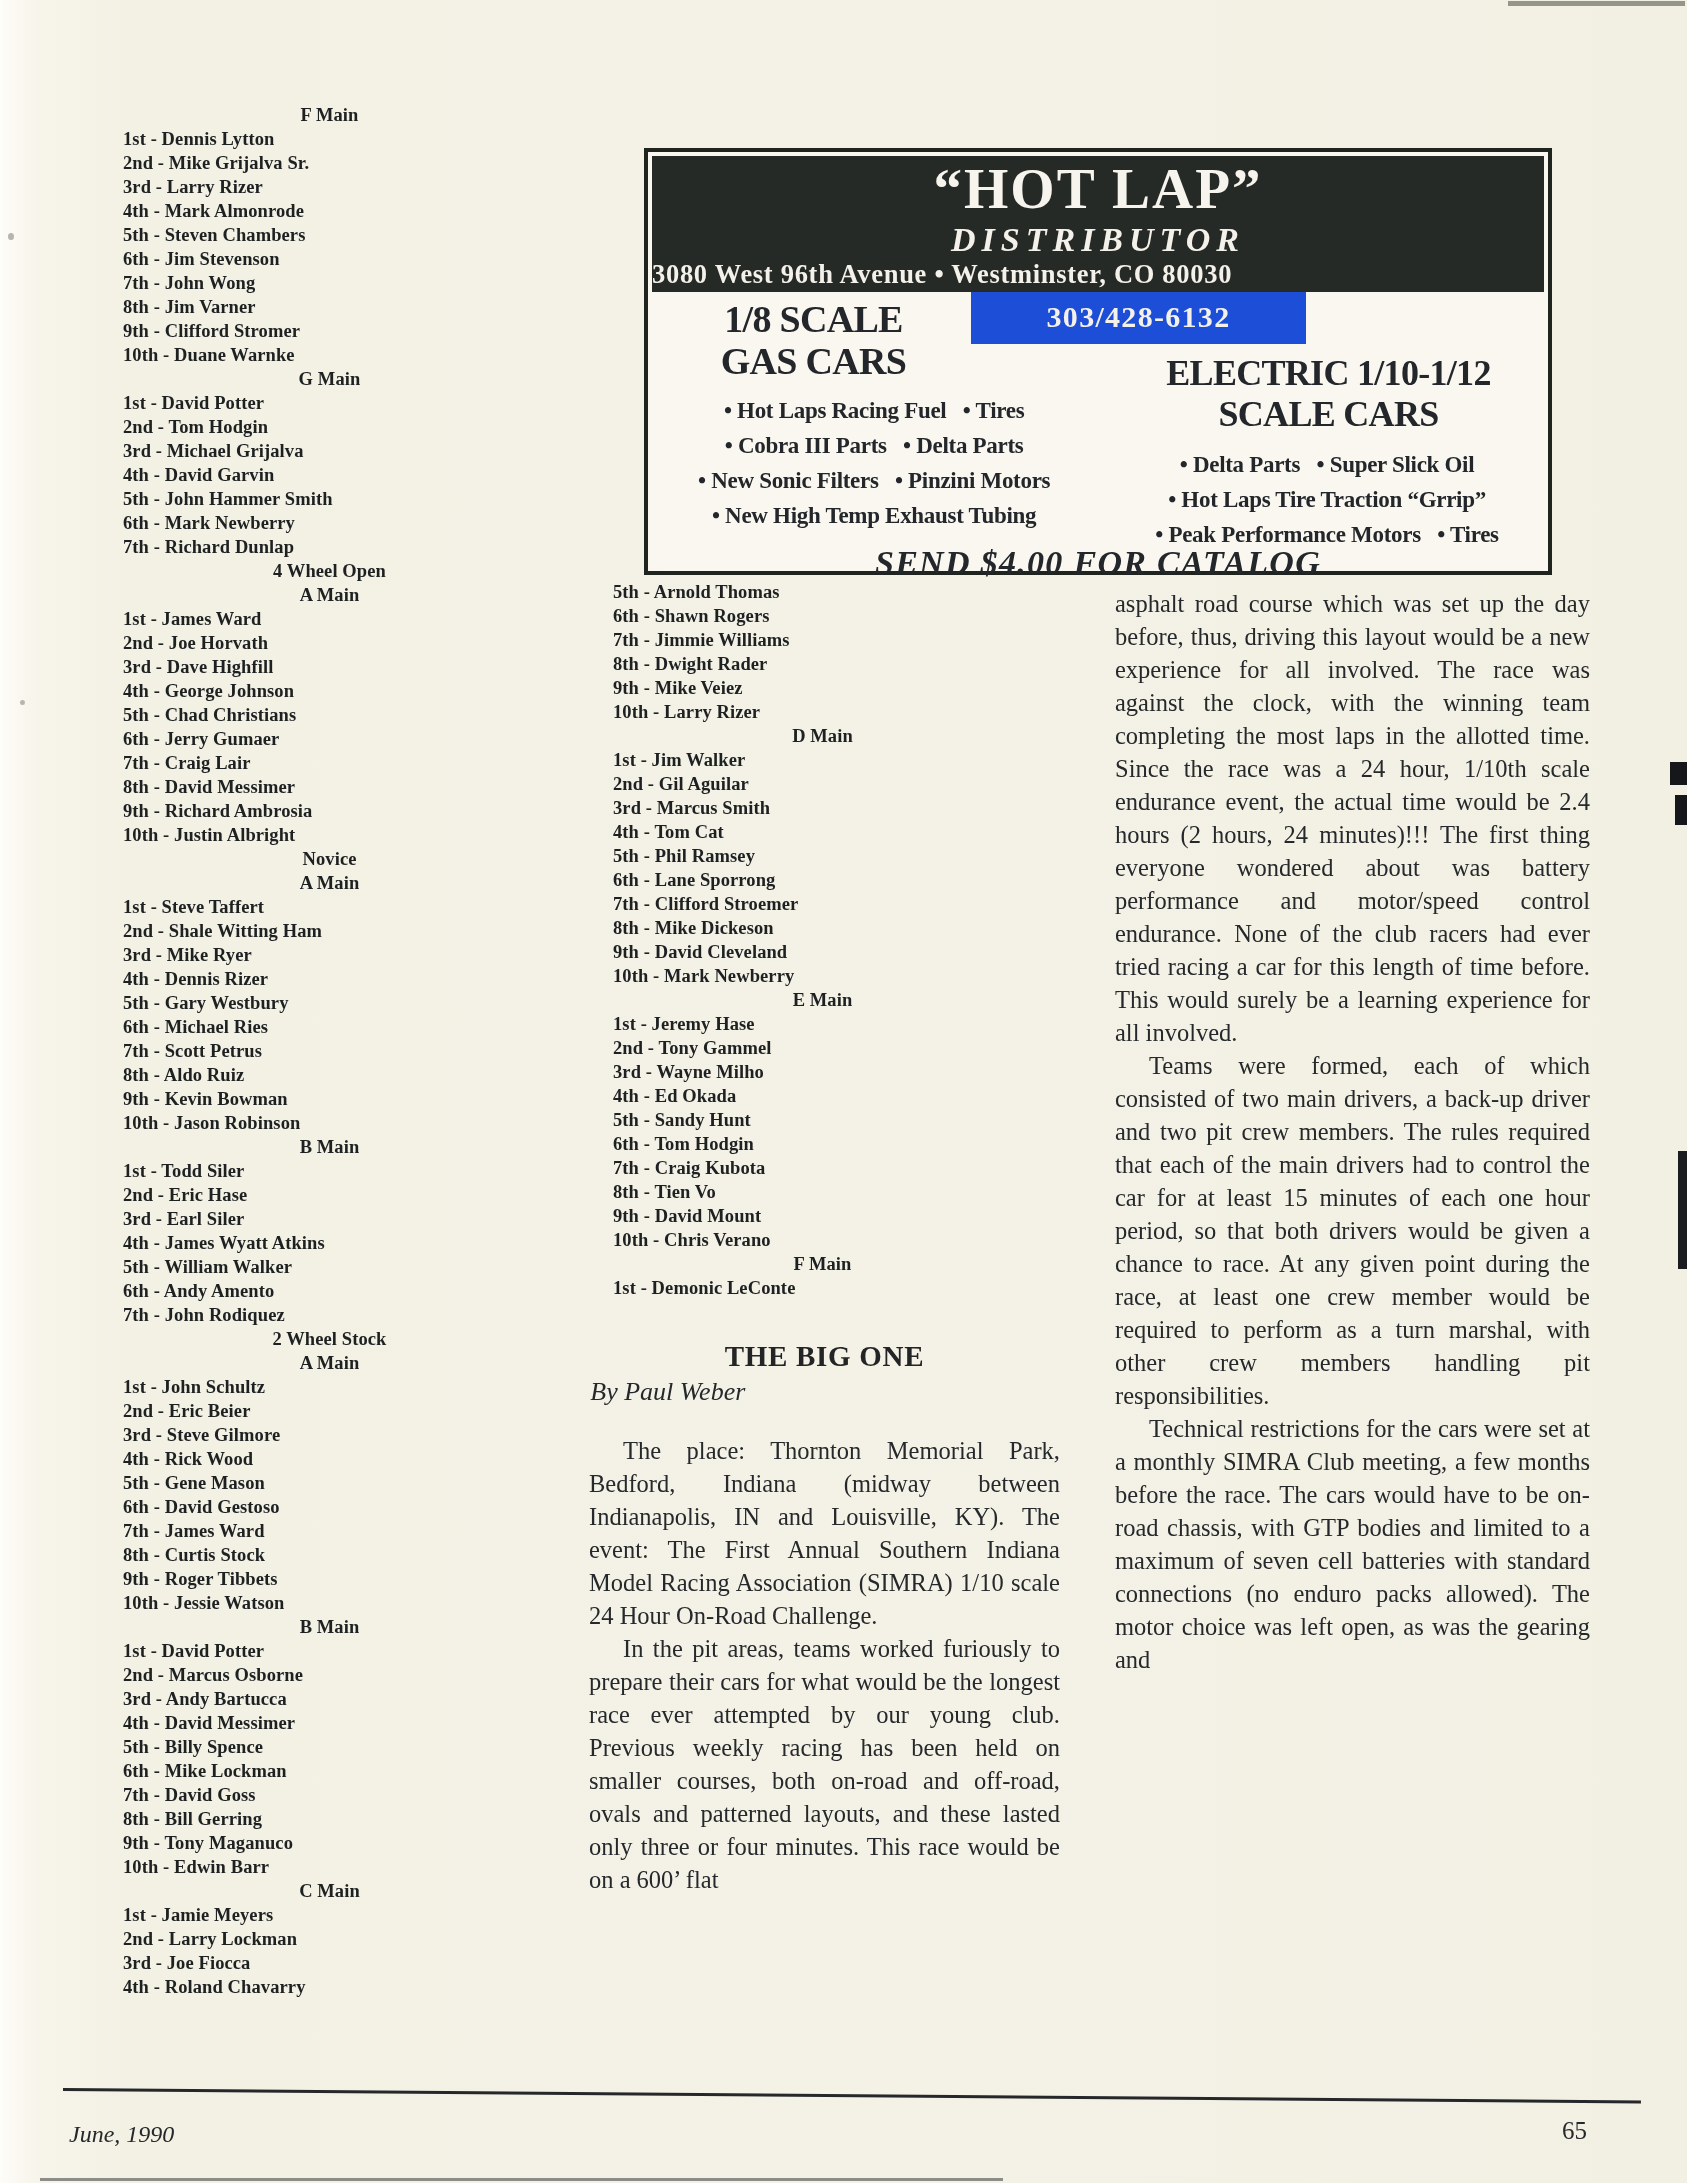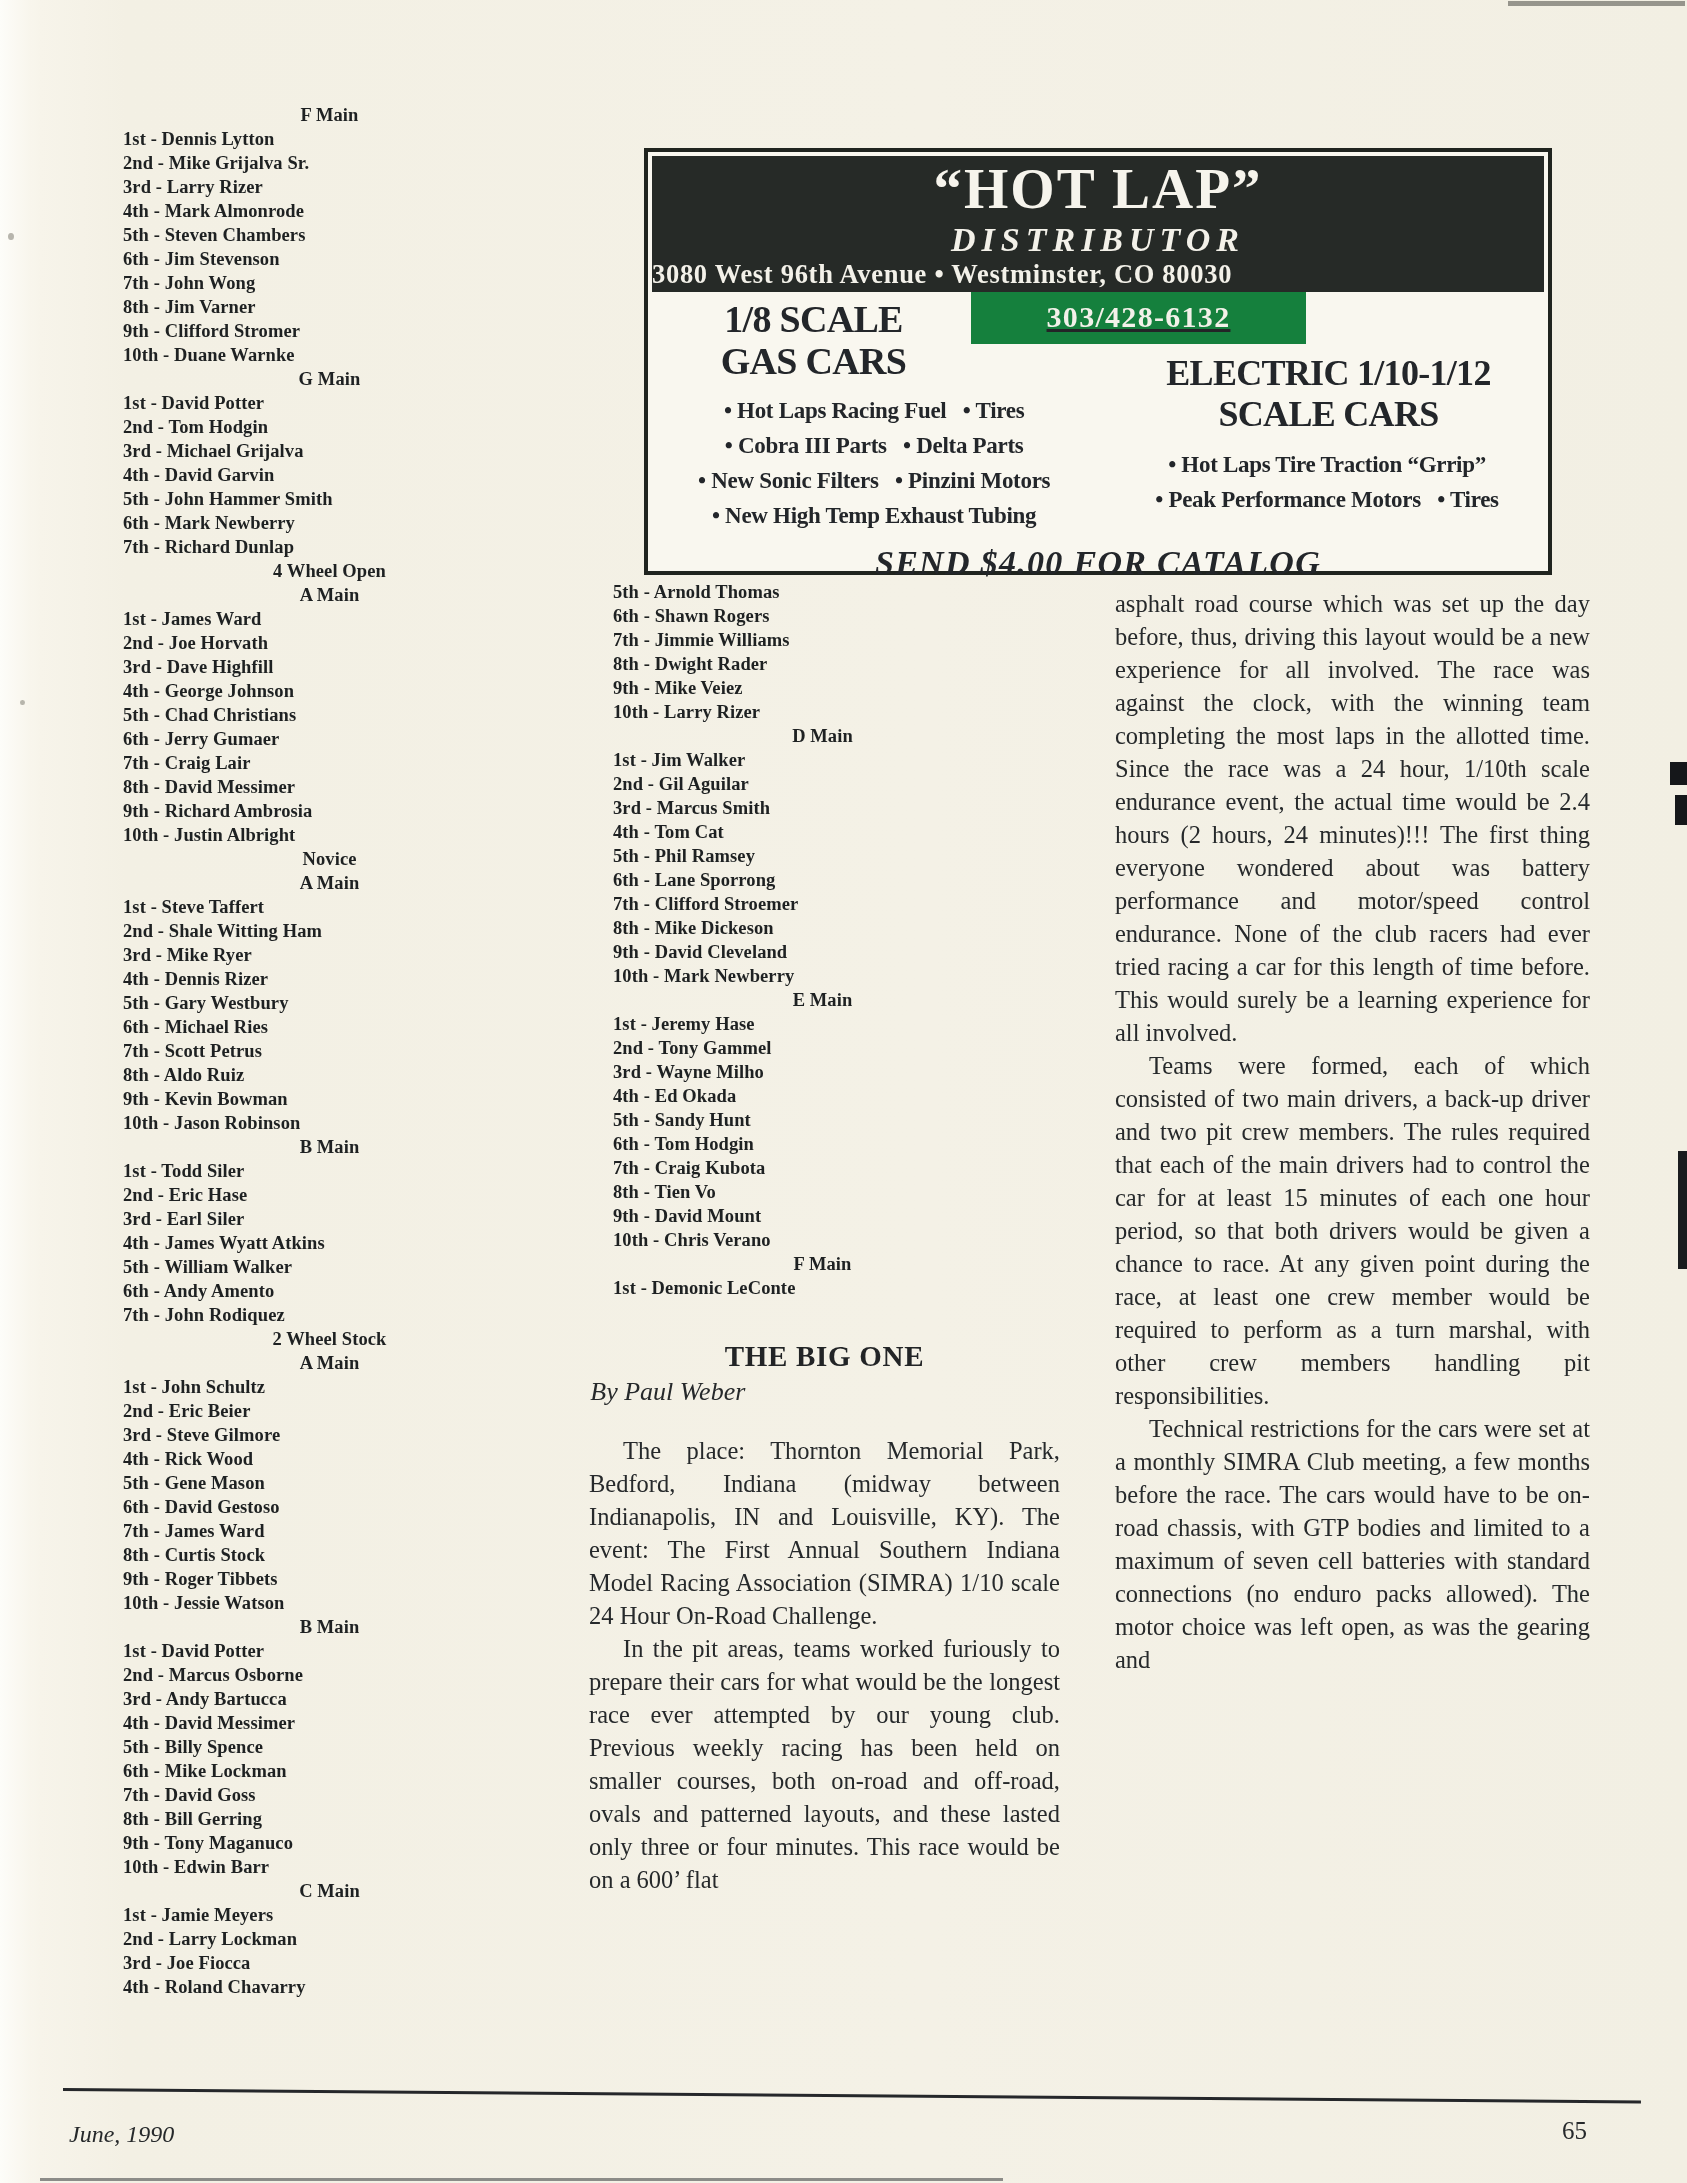--- a/index.html
+++ b/index.html
@@ -26,21 +26,21 @@
     border:4.6px solid #20241f;box-sizing:border-box;background:#f9f7ef;margin-top:44px;
   }
   .ad *{box-sizing:border-box;}
   .ad-band{position:absolute;left:4px;right:4px;top:4px;height:136px;background:#262a27;}
   .ad-title{position:absolute;left:0;right:0;top:-4px;text-align:center;
     font-size:57px;font-weight:700;letter-spacing:2px;color:#f6f4ec;line-height:73px;}
   .ad-sub{position:absolute;left:0;right:0;top:66px;text-align:center;
     font-size:34px;font-weight:600;letter-spacing:6px;color:#f3f1e9;line-height:36px;font-style:italic;}
   .ad-address{position:absolute;left:0;right:0;top:103px;
     font-size:26.5px;font-weight:700;color:#f3f1e9;line-height:30px;letter-spacing:0.7px;}
-  .ad-phone-band{position:absolute;left:323px;top:140px;width:335px;height:52px;background:#15803d;text-decoration:underline;}
+  .ad-phone-band{position:absolute;left:323px;top:140px;width:335px;height:52px;background:#1d4ed8;}
   .ad-phone{width:100%;text-align:center;font-size:30px;font-weight:700;color:#f3f1e9;line-height:50px;letter-spacing:1.3px;}
   .ad-colhead{position:absolute;text-align:center;font-weight:700;color:#23262a;}
   .ad-colhead-left{left:26.5px;top:146px;width:278px;font-size:38px;line-height:42px;letter-spacing:-0.7px;}
   .ad-colhead-right{left:480px;top:201px;width:401px;font-size:36px;line-height:41px;letter-spacing:-0.7px;}
   .ad-bullets{position:absolute;text-align:center;}
   .ad-bullets-left{left:6.6px;top:241px;width:439px;}
   .ad-bullets-right{left:462px;top:295px;width:434px;}
   .ad-bullet{font-size:23px;font-weight:600;line-height:35px;color:#23262a;
     white-space:pre-wrap;letter-spacing:-0.3px;}
   .ad-cta{position:absolute;left:0;right:0;top:392px;text-align:center;
@@ -185,20 +185,21 @@
       <div>ELECTRIC 1/10-1/12</div>
       <div>SCALE CARS</div>
     </div>
     <div class="ad-bullets ad-bullets-left">
         <div class="ad-bullet">• Hot Laps Racing Fuel   • Tires</div>
         <div class="ad-bullet">• Cobra III Parts   • Delta Parts</div>
         <div class="ad-bullet">• New Sonic Filters   • Pinzini Motors</div>
         <div class="ad-bullet">• New High Temp Exhaust Tubing</div>
       </div>
     <div class="ad-bullets ad-bullets-right">
+        <div class="ad-bullet">• Delta Parts   • Super Slick Oil</div>
         <div class="ad-bullet">• Hot Laps Tire Traction “Grrip”</div>
         <div class="ad-bullet">• Peak Performance Motors   • Tires</div>
       </div>
     <div class="ad-cta">SEND $4.00 FOR CATALOG</div>
   </div>
 
   <div class="results-col results-mid">
       <div class="res-item">5th - Arnold Thomas</div>
       <div class="res-item">6th - Shawn Rogers</div>
       <div class="res-item">7th - Jimmie Williams</div>

